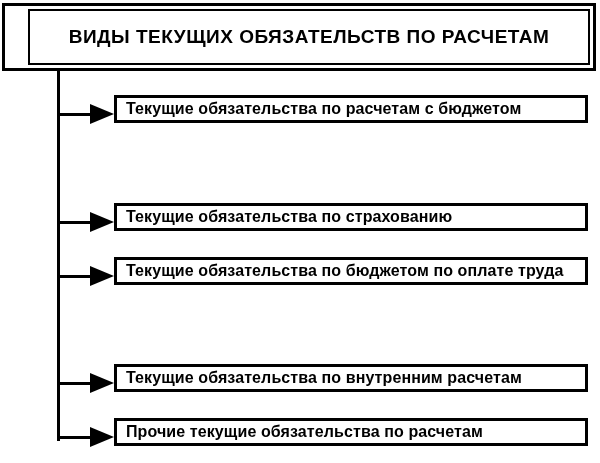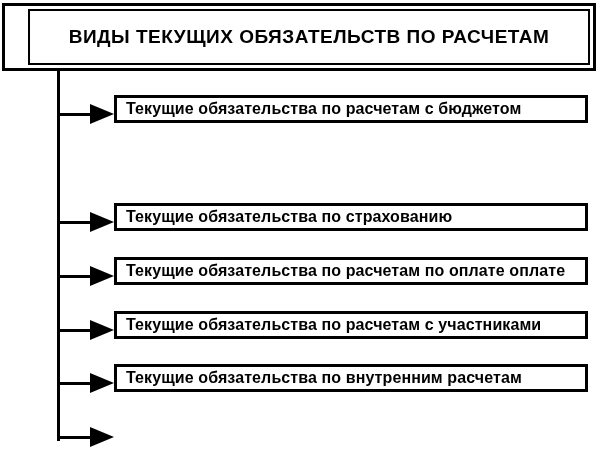--- a/index.html
+++ b/index.html
@@ -129,38 +129,34 @@
     <div class="arrow-head"></div>
     <div class="node-box">
       <span class="node-label">Текущие обязательства по страхованию</span>
     </div>
   </div>
 
   <div class="row" style="top:257px">
     <div class="connector-line"></div>
     <div class="arrow-head"></div>
     <div class="node-box">
-      <span class="node-label">Текущие обязательства по расчетам по оплате оплате</span>
+      <span class="node-label">Текущие обязательства по бюджетом по оплате труда</span>
     </div>
   </div>
 
-  <div class="row" style="top:311px">
-    <div class="connector-line"></div>
-    <div class="arrow-head"></div>
-    <div class="node-box">
-      <span class="node-label">Текущие обязательства по расчетам с участниками</span>
-    </div>
-  </div>
 
   <div class="row" style="top:364px">
     <div class="connector-line"></div>
     <div class="arrow-head"></div>
     <div class="node-box">
       <span class="node-label">Текущие обязательства по внутренним расчетам</span>
     </div>
   </div>
 
   <div class="row" style="top:418px">
     <div class="connector-line"></div>
     <div class="arrow-head"></div>
+    <div class="node-box">
+      <span class="node-label">Прочие текущие обязательства по расчетам</span>
+    </div>
   </div>
 
 </div>
 
 </body></html>

